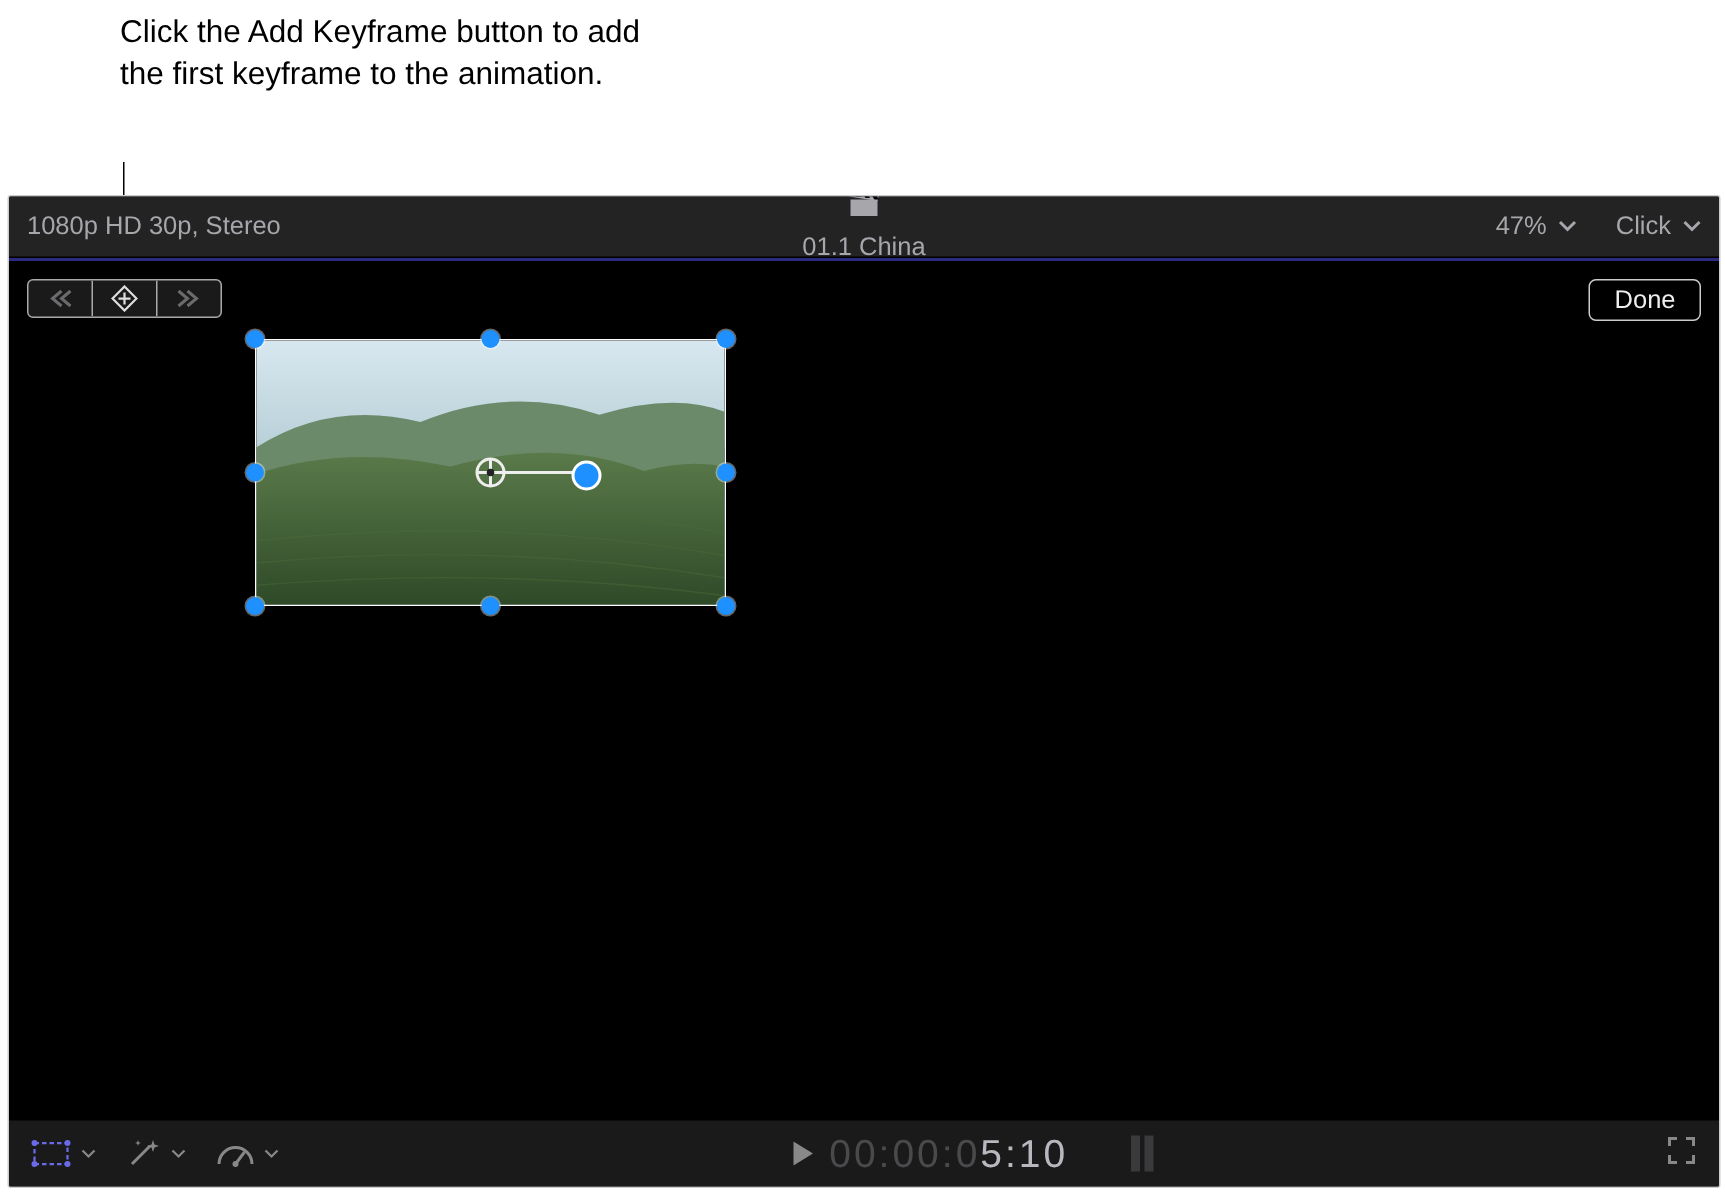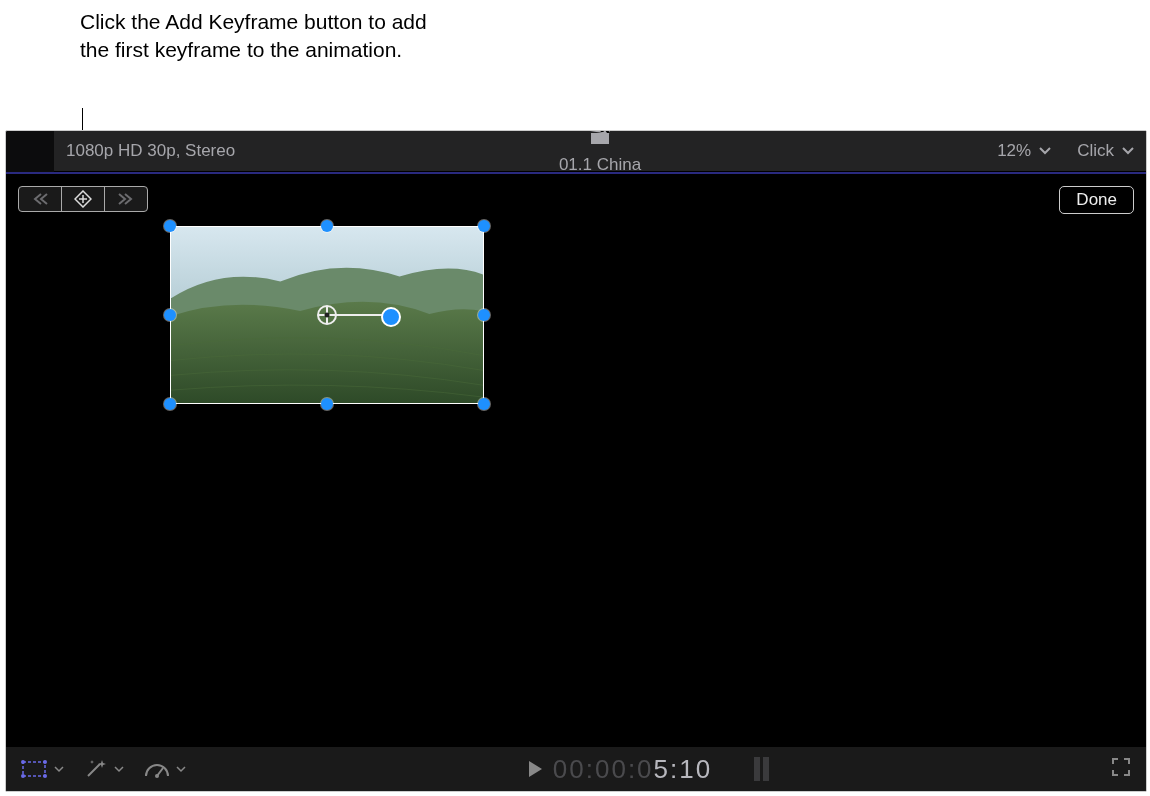--- a/index.html
+++ b/index.html
@@ -14,21 +14,21 @@
     --timecode-dim:#4a4a4d;
     --timecode-bright:#b8b8be;
   }
   html,body{margin:0;padding:0;background:#fff;font-family:-apple-system,BlinkMacSystemFont,"Helvetica Neue",Arial,sans-serif;}
   .stage{position:relative;width:1066px;height:796px;}
   
   .callout{position:absolute;left:80px;top:8px;width:360px;font-size:21px;line-height:1.35;color:#000;}
   .callout-line{position:absolute;left:82px;top:108px;width:1px;height:84px;background:#000;}
   
   .viewer{position:absolute;left:5px;top:130px;width:1140px;height:660px;background:var(--bg);border:1px solid #ccc;border-radius:2px;overflow:hidden;}
-  .title-bar{height:40px;background:var(--panel);display:flex;align-items:center;border-bottom:1px solid #000;position:relative;margin-left:48px;}
+  .title-bar{height:40px;background:var(--panel);display:flex;align-items:center;border-bottom:1px solid #000;position:relative;}
   .title-left{position:absolute;left:12px;color:var(--text);font-size:17px;}
   .title-center{position:absolute;left:0;right:0;display:flex;justify-content:center;align-items:center;gap:10px;flex-direction:column;}
   .clap-icon svg{display:block;}
   .title-center span{color:var(--text);font-size:17px;}
   .title-right{position:absolute;right:12px;display:flex;align-items:center;gap:26px;}
   .dropdown{display:flex;align-items:center;gap:8px;color:var(--text);font-size:17px;cursor:default;}
   .chev{width:12px;height:8px;}
   .chev svg{display:block;}
   .blue-rule{height:2px;background:#2a2a80;}
   
@@ -82,21 +82,21 @@
           <svg width="20" height="18" viewBox="0 0 20 18">
               <path fill="#a6a6ab" d="M1 6h18v11H1z"></path>
               <path fill="#a6a6ab" d="M0 0l20 3-1 4L0 4z"></path>
               <path fill="#000" d="M3 1l2 3 3 0-2-3zM9 2l2 3 3 0-2-3zM15 3l2 3 3 0-2-3z"></path>
             </svg>
         </span>
         <span>01.1 China</span>
       </div>
       <div class="title-right">
         <div class="dropdown">
-          <span>12%</span>
+          <span>47%</span>
           <span class="chev">
             <svg width="12" height="8" viewBox="0 0 12 8">
                 <path d="M1 1l5 5 5-5" stroke="#a6a6ab" stroke-width="2" fill="none"></path>
               </svg>
           </span>
         </div>
         <div class="dropdown">
           <span>Click</span>
           <span class="chev">
             <svg width="12" height="8" viewBox="0 0 12 8">

